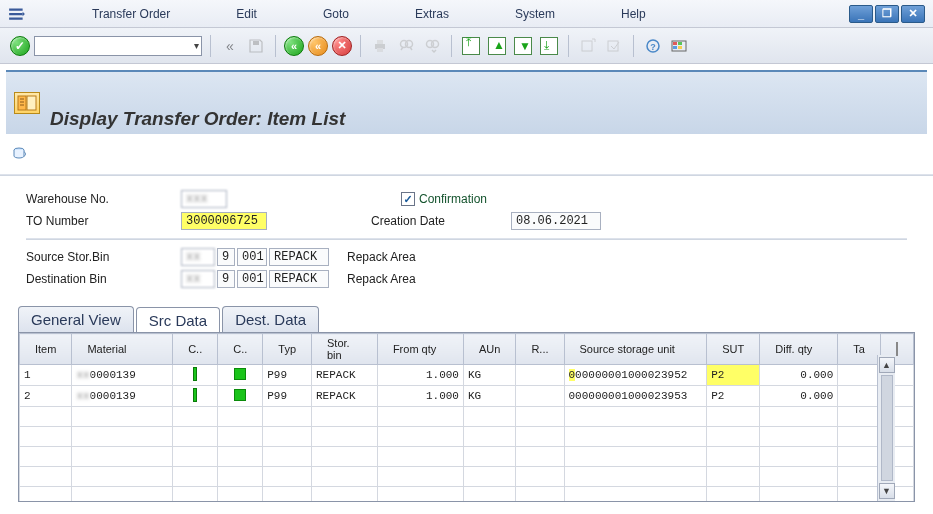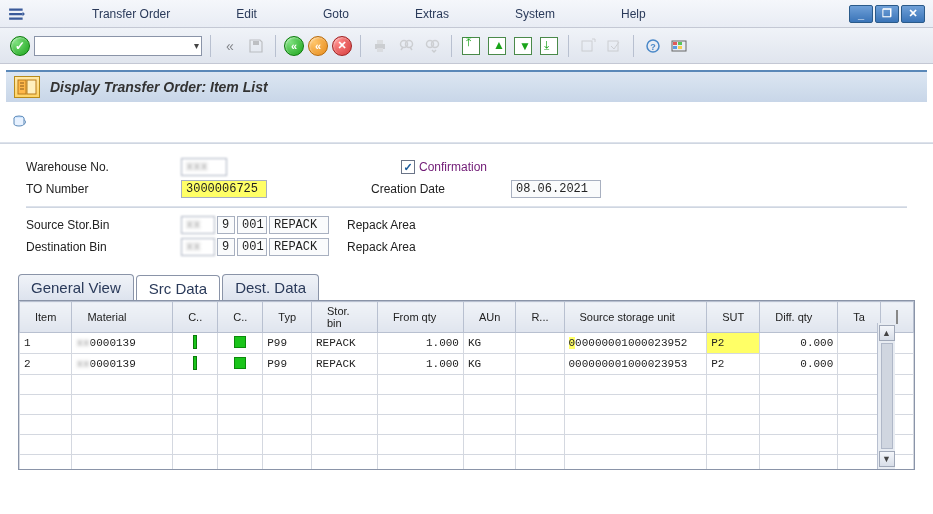--- a/index.html
+++ b/index.html
@@ -109,24 +109,25 @@
     align-items: center;
     gap: 10px;
   }
   .title-icon {
     width: 26px; height: 22px;
     border:1px solid #b88a1a;
     background: linear-gradient(#ffe8a8, #ffd466);
     display:flex;align-items:center;justify-content:center;
   }
   .title-text {
-    font-size: 14px;
+    font-size: 19px;
     font-style: italic;
     font-weight: bold;
     color: #333;
+    margin-top: 32px;
   }
   .sub-toolbar {
     padding: 4px 10px;
   }
   .sub-toolbar .cup {
     width:20px;height:20px;display:flex;align-items:center;justify-content:center;
   }
   
   .form {
     padding: 6px 26px;
@@ -373,21 +374,21 @@
 <div class="hr"></div>
 
 <div class="form">
   <div class="form-row">
     <div class="form-label">Warehouse No.</div>
     <div class="form-val">
       <span class="fld redacted" style="width:46px">xxx</span>
     </div>
     <div style="width:130px"></div>
     <span class="chk">✓</span>
-    <span style="color:#701a75">Confirmation</span>
+    <span style="color:#14532d">Confirmation</span>
   </div>
   <div class="form-row">
     <div class="form-label">TO Number</div>
     <span class="fld highlight" style="width:86px">3000006725</span>
     <div style="width:104px"></div>
     <div style="width:140px">Creation Date</div>
     <span class="fld" style="width:90px">08.06.2021</span>
   </div>
 
   <div class="hr"></div>

